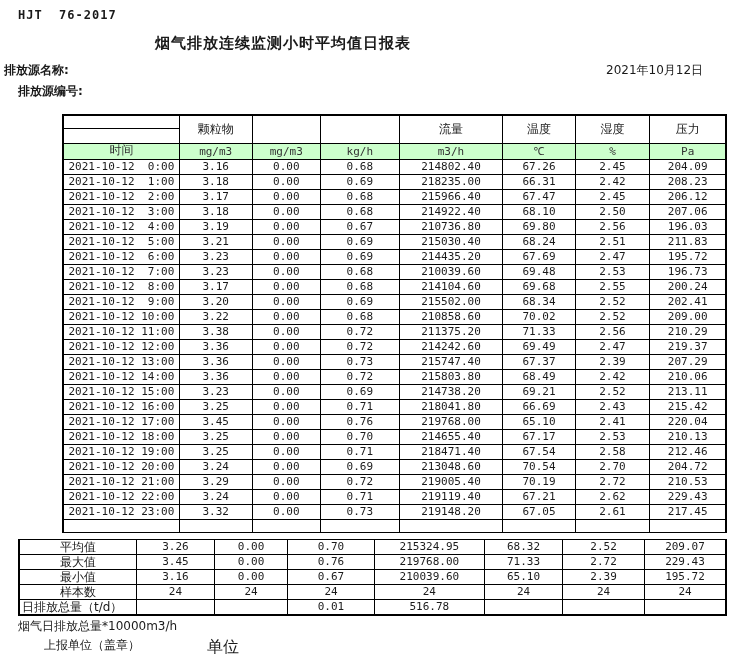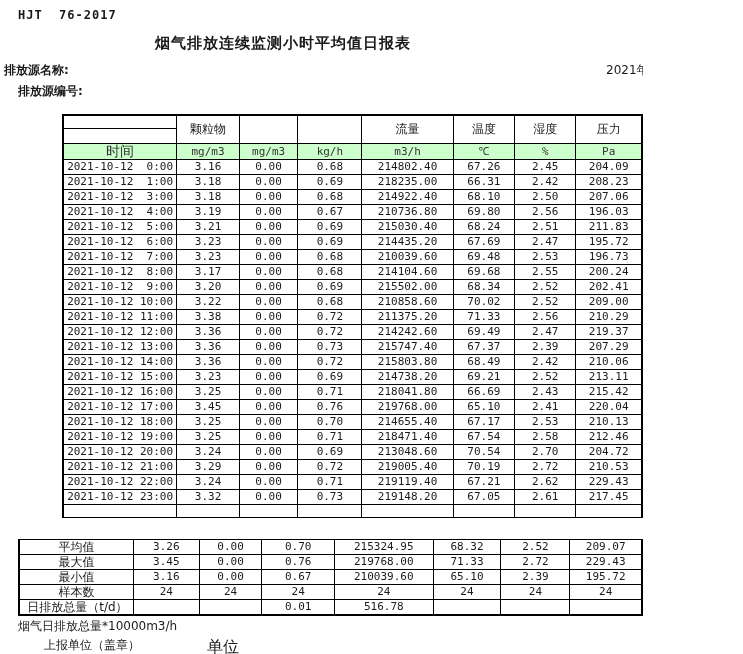--- a/index.html
+++ b/index.html
@@ -1,19 +1,19 @@
 <!DOCTYPE html>
 <html style="--green: #ccffcc; --border: #000000;"><head>
 <meta charset="utf-8">
 <style>
   :root { --green: #ccffcc; --border: #000; --ink: #1a1a1a; }
   * { margin:0; padding:0; box-sizing:border-box; }
   html,body { background:#fff; }
   .page {
-    position:relative; width:643px; height:654px; background:#ffffff;
+    position:relative; width:727px; height:654px; background:#ffffff;
     font-family:"DejaVu Sans", sans-serif; color:var(--ink); overflow:hidden;
   }
   .abs { position:absolute; white-space:pre; }
   .std-code { left:18px; top:8px; font:bold 12px "DejaVu Sans Mono", monospace; letter-spacing:1px; }
   .title { left:155px; top:26px; font-size:15px; font-weight:bold; letter-spacing:1px;margin-top:8px; }
   .src-name { left:4px; top:62px; font-size:12px; font-weight:bold; }
   .src-code { left:18px; top:83px; font-size:12px; font-weight:bold; }
   .report-date { left:606px; top:62px; font-size:12px; }
 
   table { border-collapse:collapse; table-layout:fixed; position:absolute; left:18px; }
@@ -22,25 +22,25 @@
   th, td {
     border:1px solid var(--border); padding:0; text-align:center; overflow:hidden;
     font:11px "DejaVu Sans Mono", monospace; color:var(--ink); white-space:pre;
     height:14px; line-height:14px;
   }
   .hdr1 th { height:27px; line-height:27px; font-size:12px; font-weight:normal;
              font-family:"DejaVu Sans", sans-serif; background:#fff; }
   .hdr1 th.split-cell { vertical-align:top; }
   .split-top { height:13px; border-bottom:1px solid var(--border); }
   .hdr2 th { height:15px; line-height:15px; background:var(--green); font-weight:normal; color:#333; }
-  .hdr2 th.time-h { font-family:Liberation Serif, serif; font-size:14px; }
+  .hdr2 th.time-h { font-family:Liberation Mono, monospace; font-size:12px; }
   tbody td { background:#fff; }
   .blank-row td { height:13px; line-height:13px; }
   .summary-table td:first-child { font-family:"DejaVu Sans", sans-serif; font-size:12px; }
-  .summary-table tr:last-child td:first-child { text-align:center; padding-left:2px; }
+  .summary-table tr:last-child td:first-child { text-align:left; padding-left:2px; }
   .footnote { left:18px; top:618px; font-size:12px; }
   .footer-unit-label { left:18px; top:637px; font-size:12px;margin-left:26px; }
   .unit-label { left:207px; top:637px; font-size:16px; }
 </style>
 </head>
 <body>
 
 <div class="page">
 
   <div class="abs std-code">HJT  76-2017</div>
@@ -97,20 +97,30 @@
           <td>2021-10-12  1:00</td>
           <td>3.18</td>
           <td>0.00</td>
           <td>0.69</td>
           <td>218235.00</td>
           <td>66.31</td>
           <td>2.42</td>
           <td>208.23</td>
         </tr>
         <tr>
+          <td>2021-10-12  2:00</td>
+          <td>3.17</td>
+          <td>0.00</td>
+          <td>0.68</td>
+          <td>215966.40</td>
+          <td>67.47</td>
+          <td>2.45</td>
+          <td>206.12</td>
+        </tr>
+        <tr>
           <td>2021-10-12  3:00</td>
           <td>3.18</td>
           <td>0.00</td>
           <td>0.68</td>
           <td>214922.40</td>
           <td>68.10</td>
           <td>2.50</td>
           <td>207.06</td>
         </tr>
         <tr>

